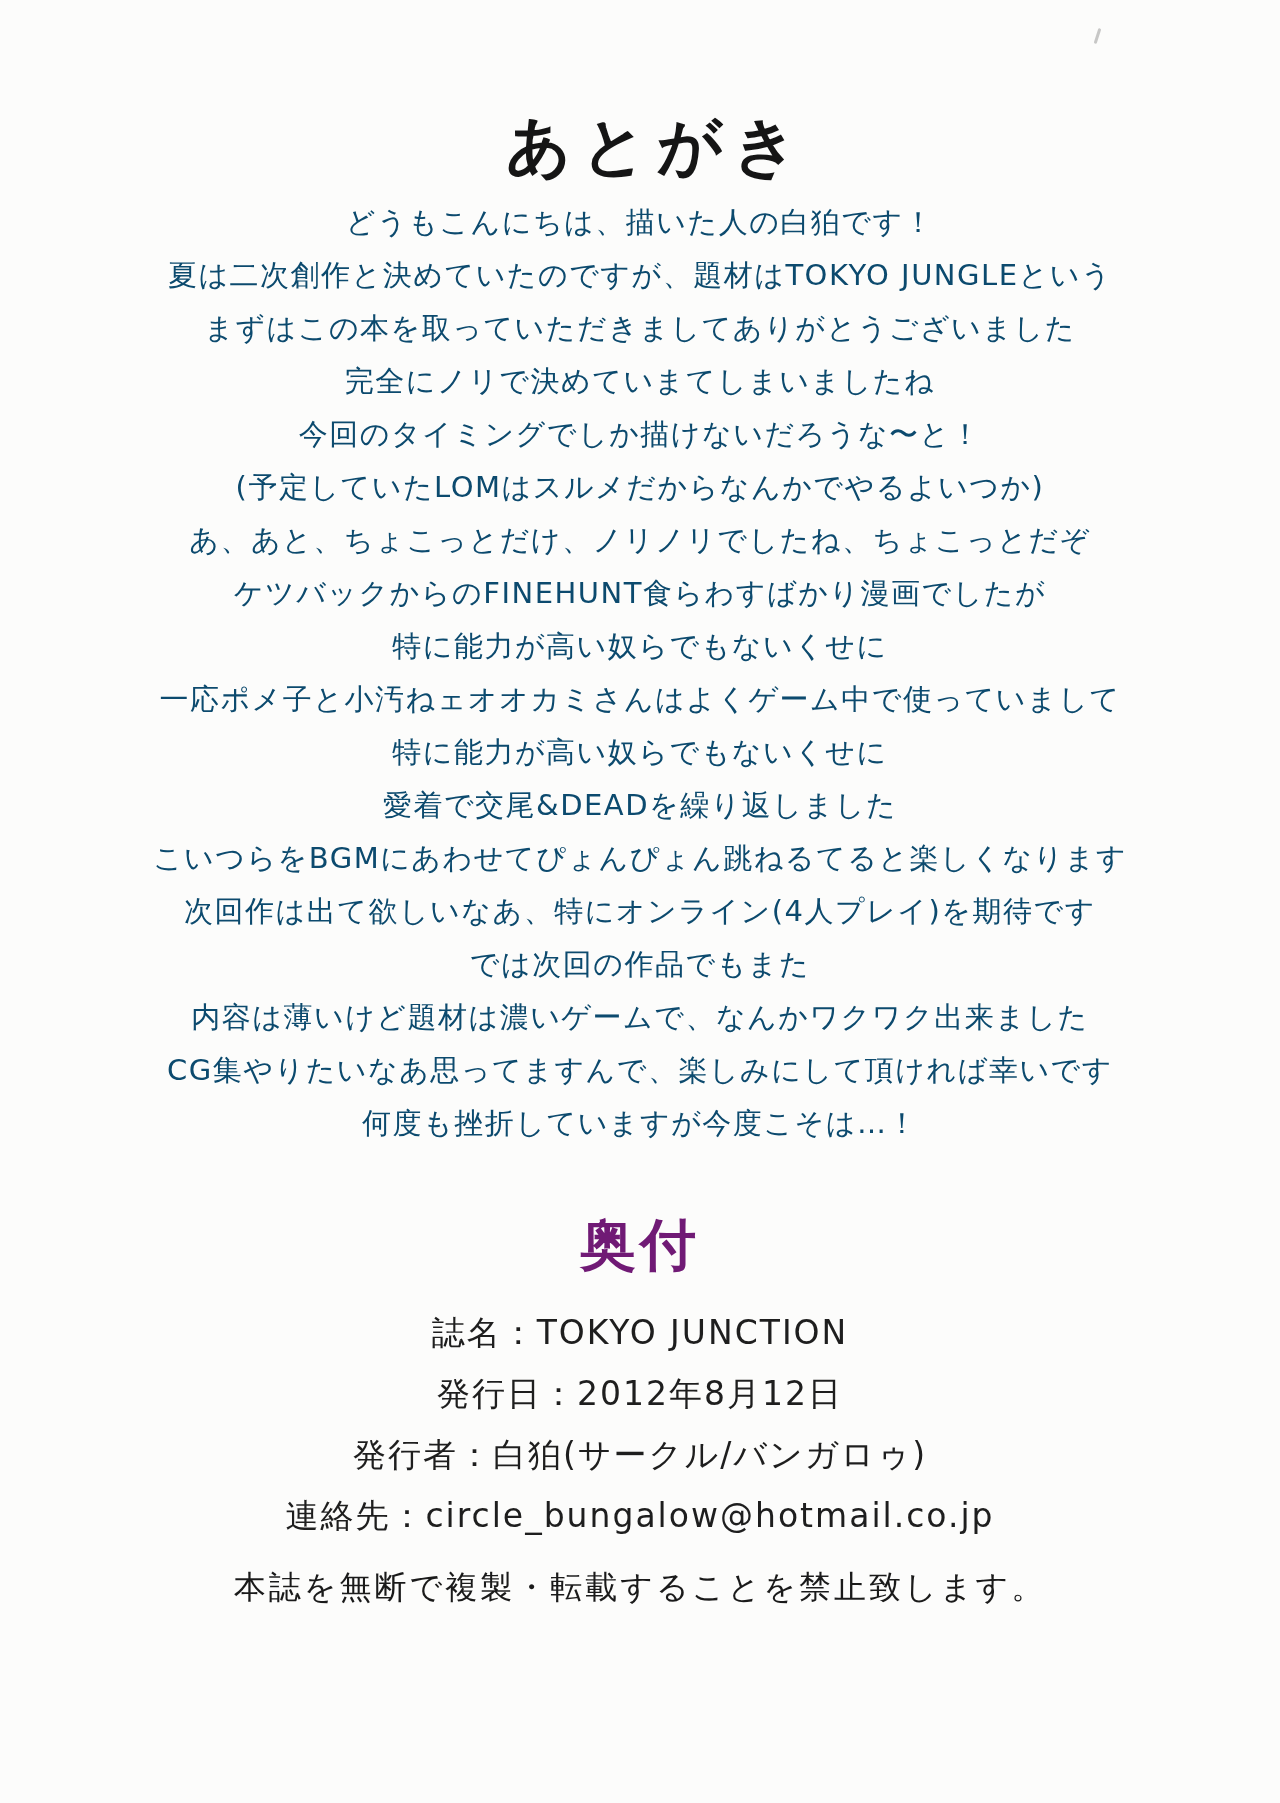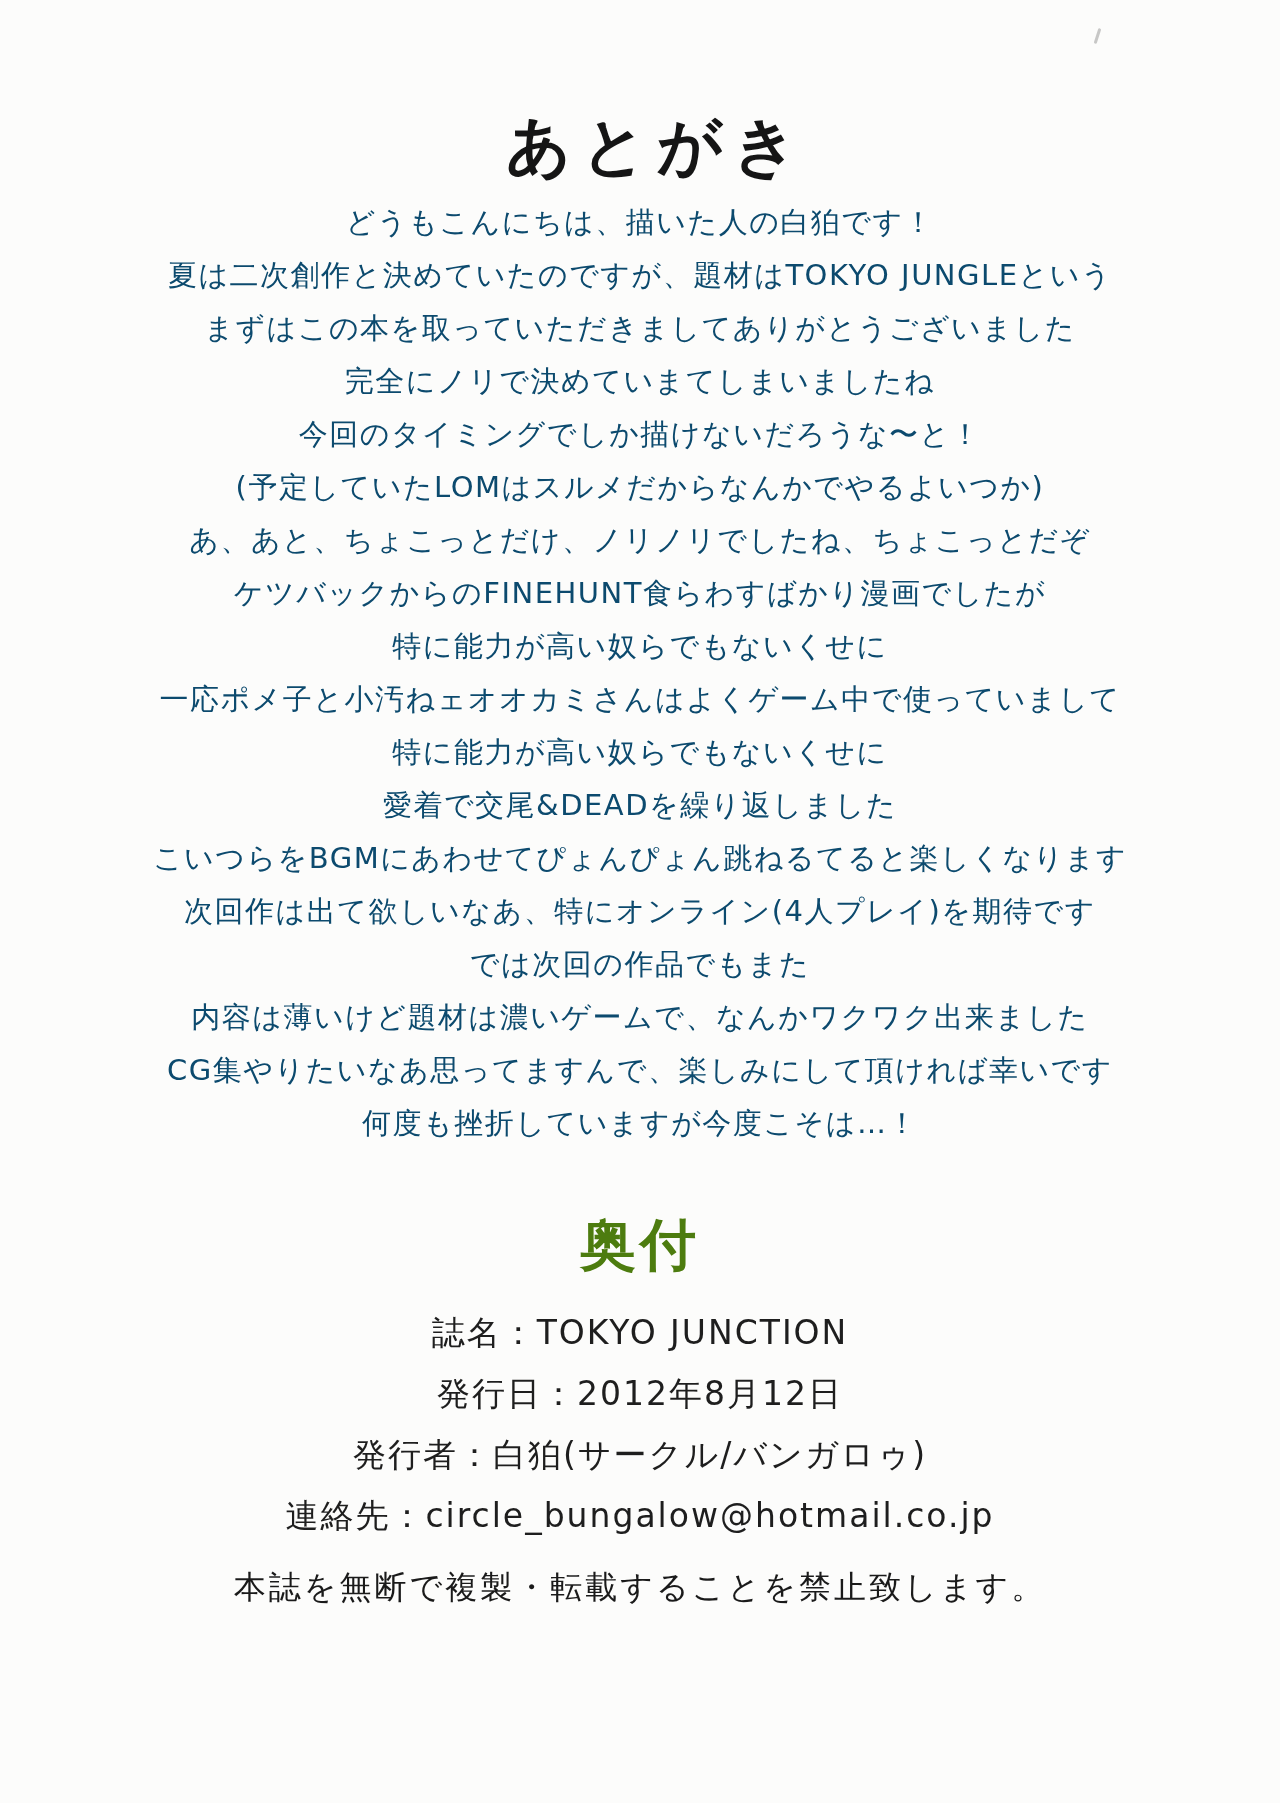--- a/index.html
+++ b/index.html
@@ -46,21 +46,21 @@
   .colophon-title {
     position: absolute;
     top: 1208px;
     left: 0;
     width: 100%;
     margin: 0;
     text-align: center;
     font-size: 56px;
     font-weight: 900;
     letter-spacing: 4px;
-    color: #4d7c0f;
+    color: #701a75;
   }
   .colophon-body {
     position: absolute;
     top: 1302px;
     left: 0;
     width: 100%;
     text-align: center;
     font-size: 33px;
     line-height: 61px;
     letter-spacing: 2px;

